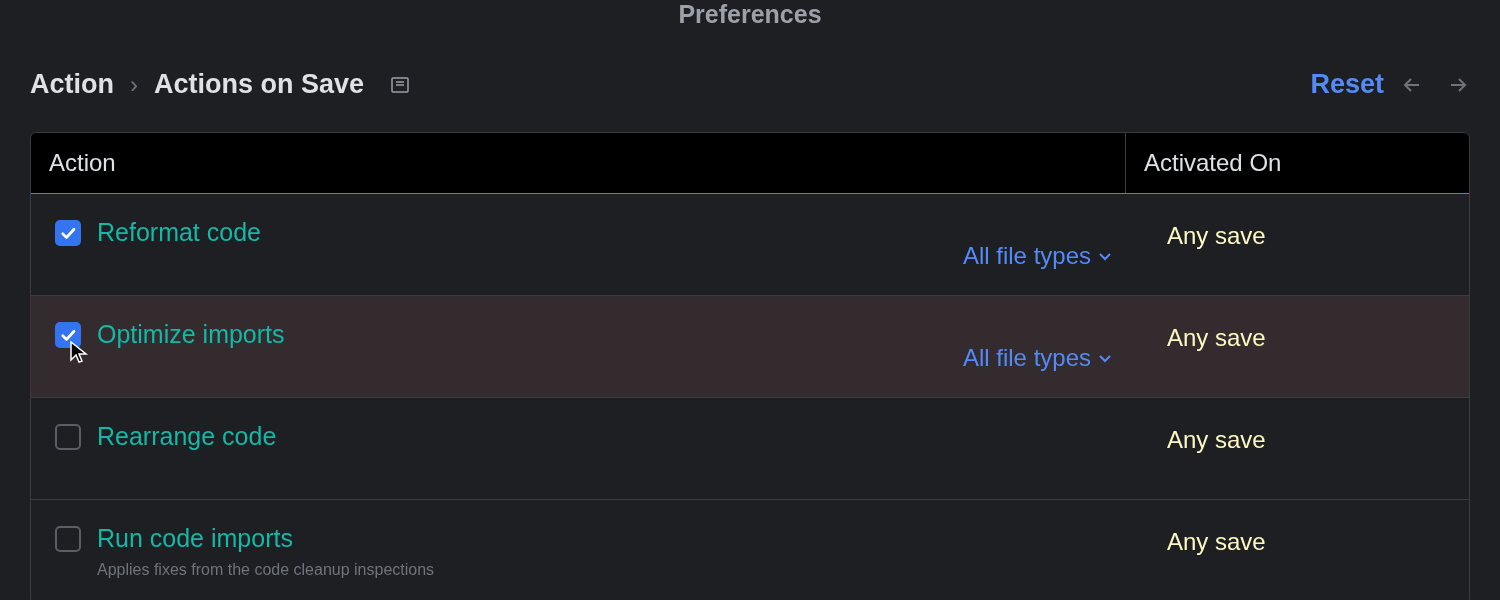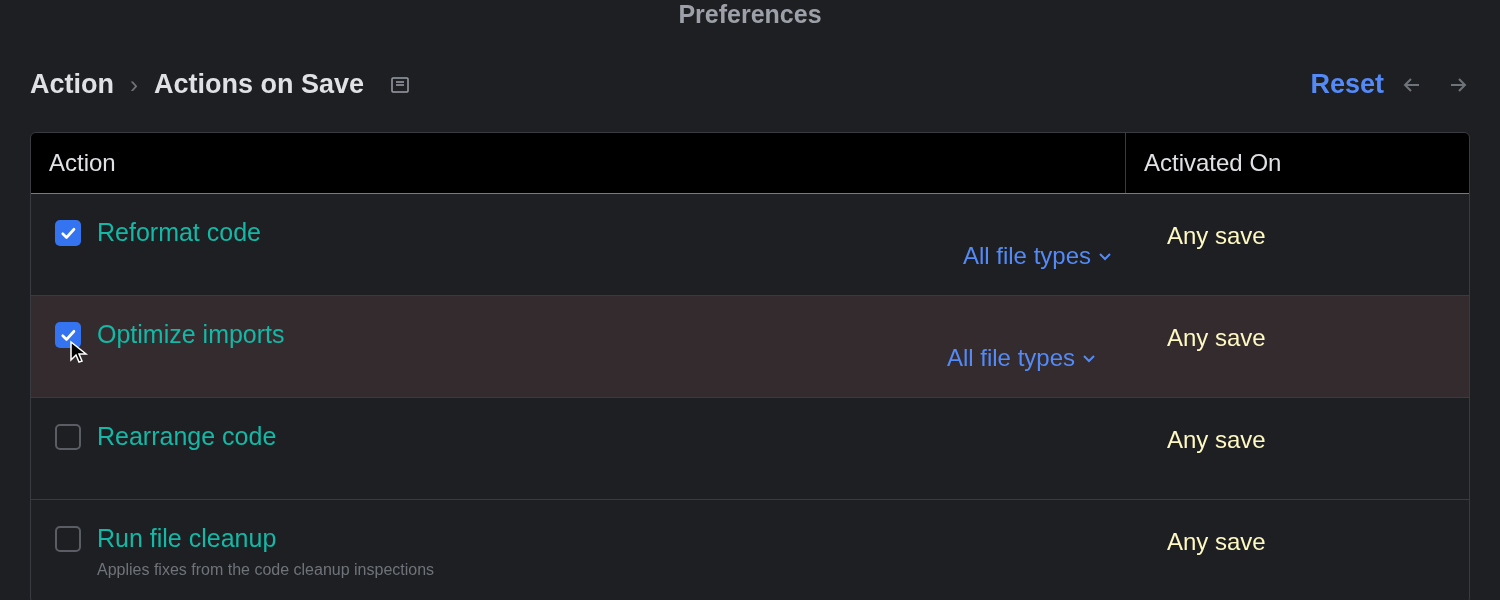--- a/index.html
+++ b/index.html
@@ -104,21 +104,20 @@
       border-left: 1px solid #393b40;
     }
     .table-row {
       display: flex;
       min-height: 102px;
       border-bottom: 1px solid #393b40;
       align-items: flex-start;
     }
     .table-row.highlight {
       background-color: #332b2e;
-      gap: 16px;
     }
     .cell-main {
       flex: 1 1 auto;
       display: flex;
       align-items: flex-start;
       padding: 24px 18px 24px 24px;
       gap: 16px;
     }
     .cell-right-group {
       display: flex;
@@ -281,21 +280,21 @@
         <span class="row-label">Rearrange code</span>
       </div>
     </div>
     <div class="cell-activated">Any save</div>
   </div>
 
   <div class="table-row" style="border-bottom:none;">
     <div class="cell-main">
       <div class="checkbox unchecked"></div>
       <div class="row-label-group">
-        <span class="row-label">Run file cleanup</span>
+        <span class="row-label">Run code imports</span>
         <span class="row-sub">Applies fixes from the code cleanup inspections</span>
       </div>
     </div>
     <div class="cell-activated">Any save</div>
   </div>
 
 </div>
 
 <svg class="cursor-overlay" viewBox="0 0 24 24">
   <path d="M4 2 L4 20 L9 15 L12 22 L15 21 L12 14 L19 14 Z" fill="#000" stroke="#fff" stroke-width="1.5"></path>

